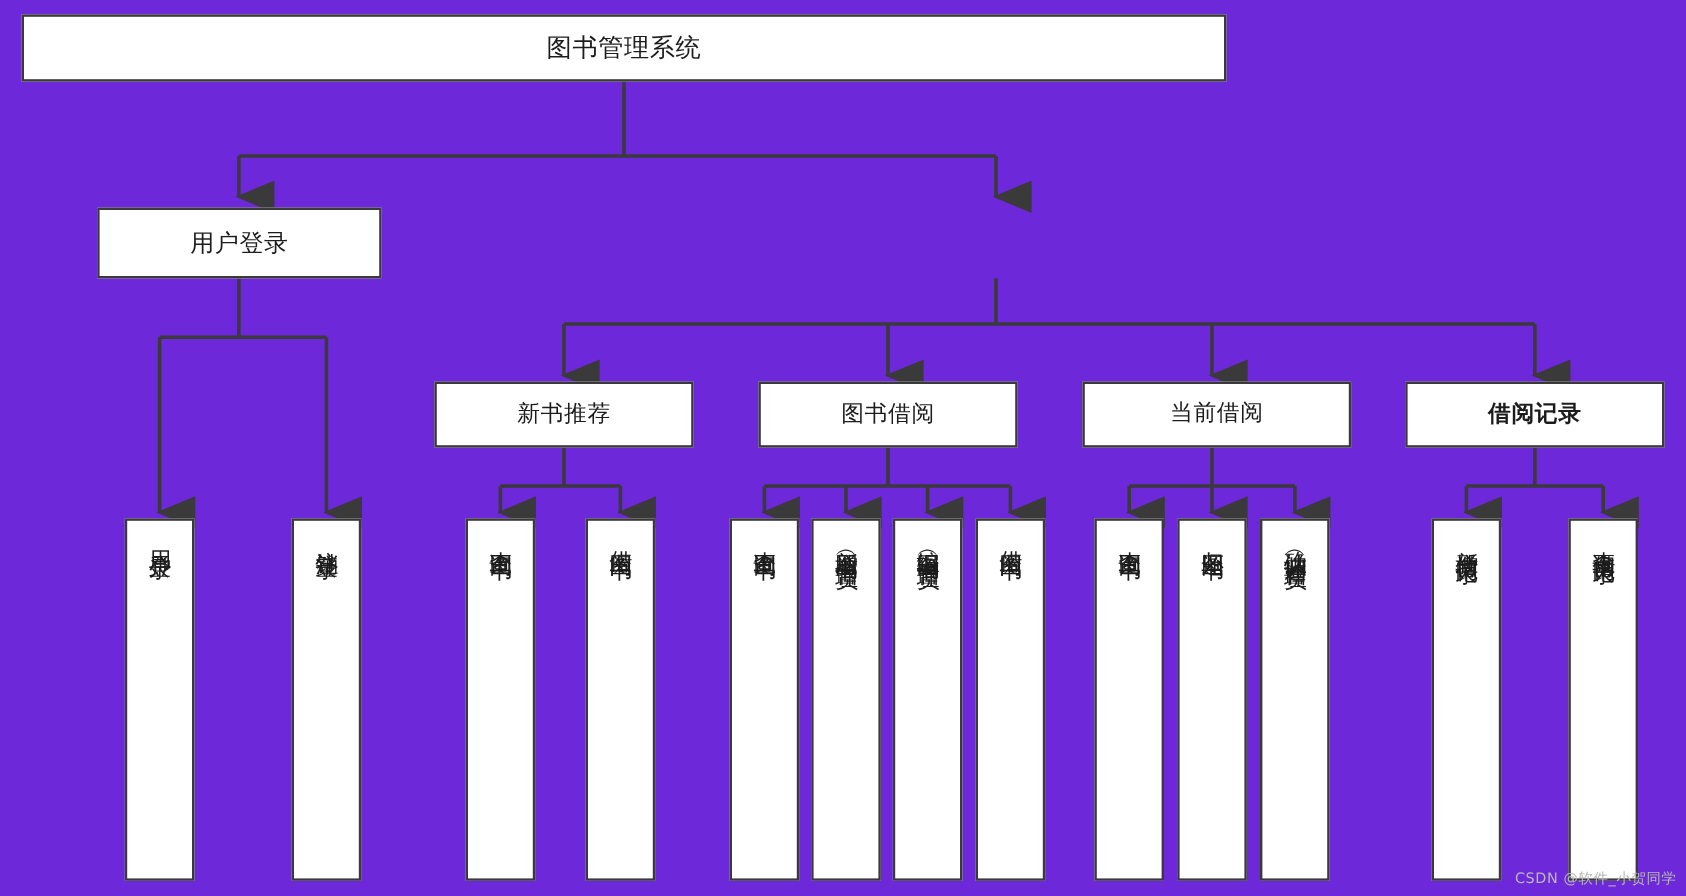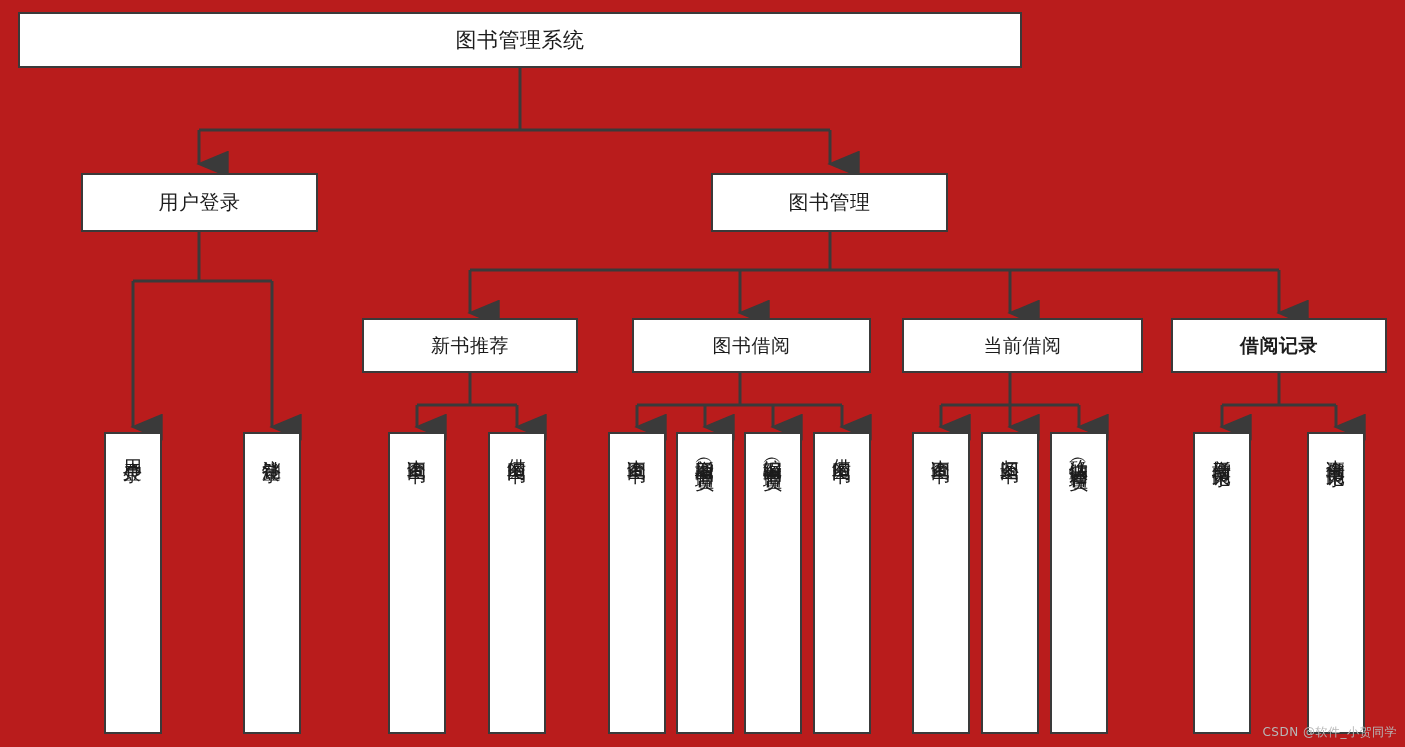--- a/index.html
+++ b/index.html
@@ -8,21 +8,21 @@
     padding: 0;
     background: #ffffff;
   }
   body {
     font-family: "DejaVu Sans", "Liberation Sans", sans-serif;
   }
   #canvas {
     position: relative;
     width: 1405px;
     height: 747px;
-    background: #b91c1c;
+    background: #6d28d9;
     overflow: hidden;
   }
   #edges {
     position: absolute;
     left: 0;
     top: 0;
     width: 1405px;
     height: 747px;
     pointer-events: none;
   }
@@ -131,31 +131,28 @@
     </g>
   </svg>
 
   <div class="node root" style="left:18px; top:12px; width:1004px; height:56px;">
     <span class="label">图书管理系统</span>
   </div>
 
   <div class="node lvl1" style="left:81px; top:173px; width:237px; height:59px;">
     <span class="label">用户登录</span>
   </div>
-  <div class="node lvl1" style="left:711px; top:173px; width:237px; height:59px;">
-    <span class="label">图书管理</span>
-  </div>
 
   <div class="node lvl2" style="left:362px; top:318px; width:216px; height:55px;">
     <span class="label">新书推荐</span>
   </div>
-  <div class="node lvl2" style="left:632px; top:318px; width:239px; height:55px;">
+  <div class="node lvl2" style="left:632px; top:318px; width:216px; height:55px;">
     <span class="label">图书借阅</span>
   </div>
-  <div class="node lvl2" style="left:902px; top:318px; width:241px; height:55px;">
+  <div class="node lvl2" style="left:902px; top:318px; width:224px; height:55px;font-family:Liberation Serif, serif;">
     <span class="label">当前借阅</span>
   </div>
   <div class="node lvl2" style="left:1171px; top:318px; width:216px; height:55px;font-weight:bold;">
     <span class="label">借阅记录</span>
   </div>
 
   <div class="node leaf" style="left:104px; top:432px; width:58px; height:302px;">
     <span class="label">用户登录</span>
   </div>
   <div class="node leaf" style="left:243px; top:432px; width:58px; height:302px;">

